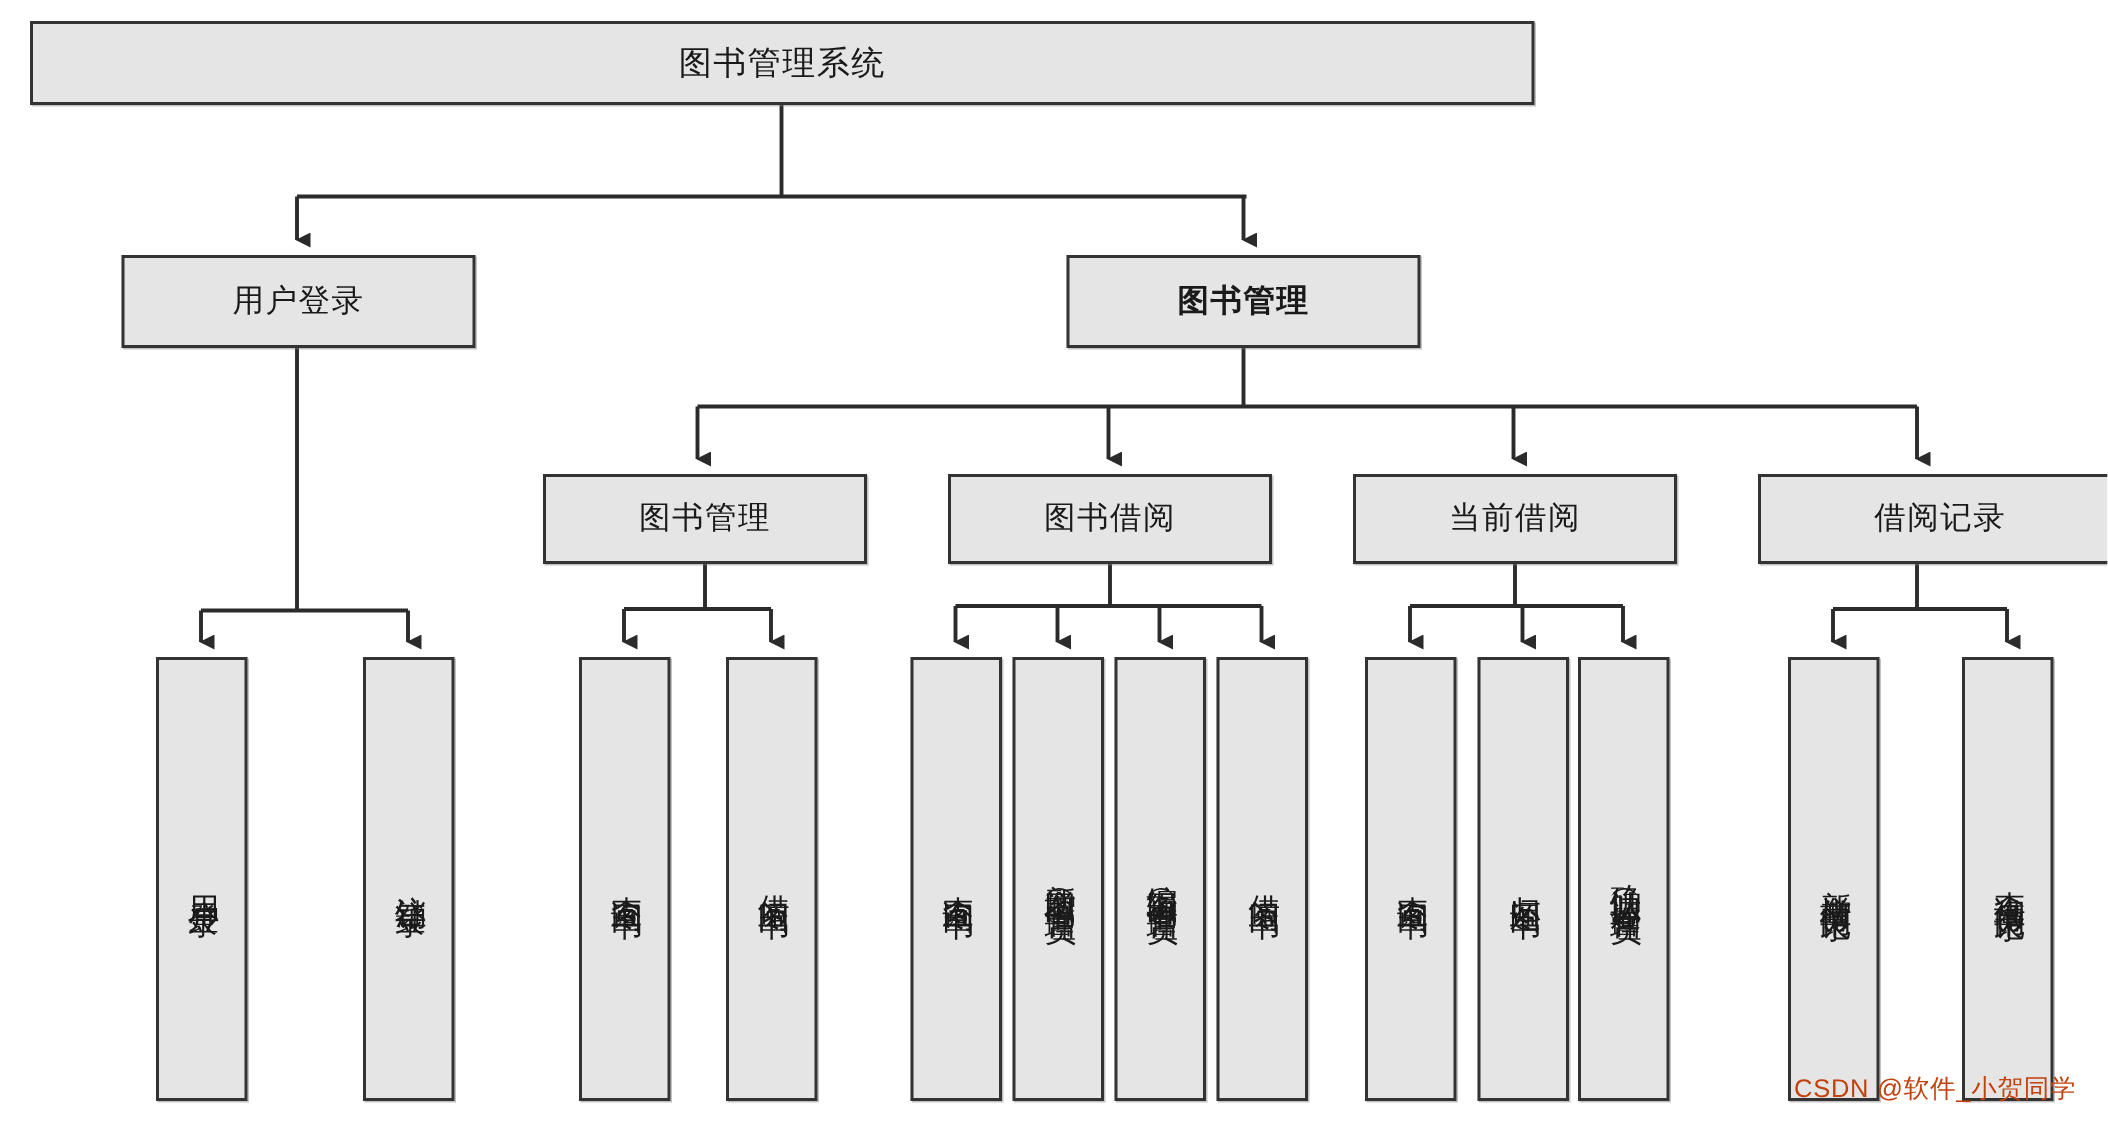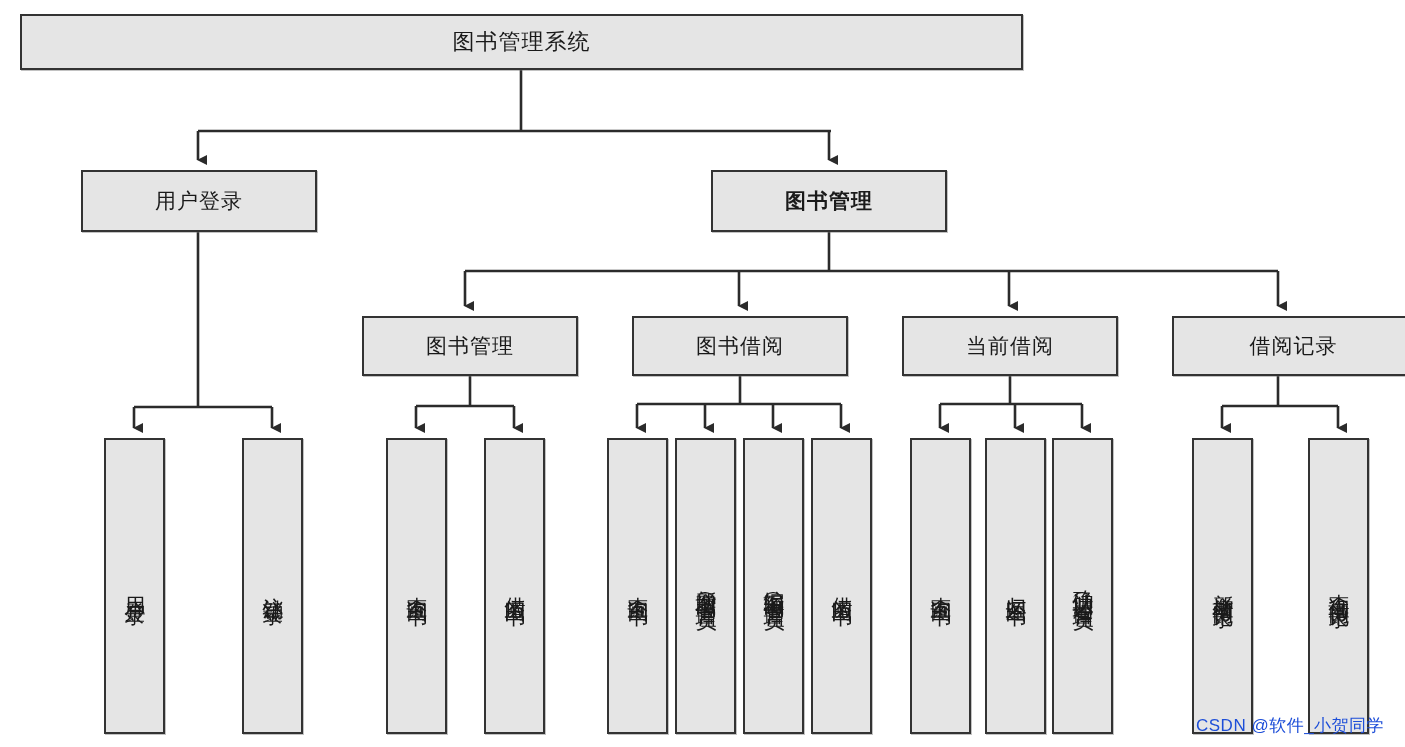--- a/index.html
+++ b/index.html
@@ -52,21 +52,21 @@
     font-size: 21px;
     letter-spacing: 3px;
     max-height: 100%;
   }
   .node.root .label {
     font-size: 22px;
   }
   .watermark {
     position: absolute;
     font-size: 17px;
-    color: #1d4ed8;
+    color: #c2410c;
     white-space: nowrap;
     letter-spacing: 0.5px;
   }
 </style>
 </head>
 <body>
 
 <div id="canvas">
 
   <svg class="edges" viewBox="0 0 1405 747">

